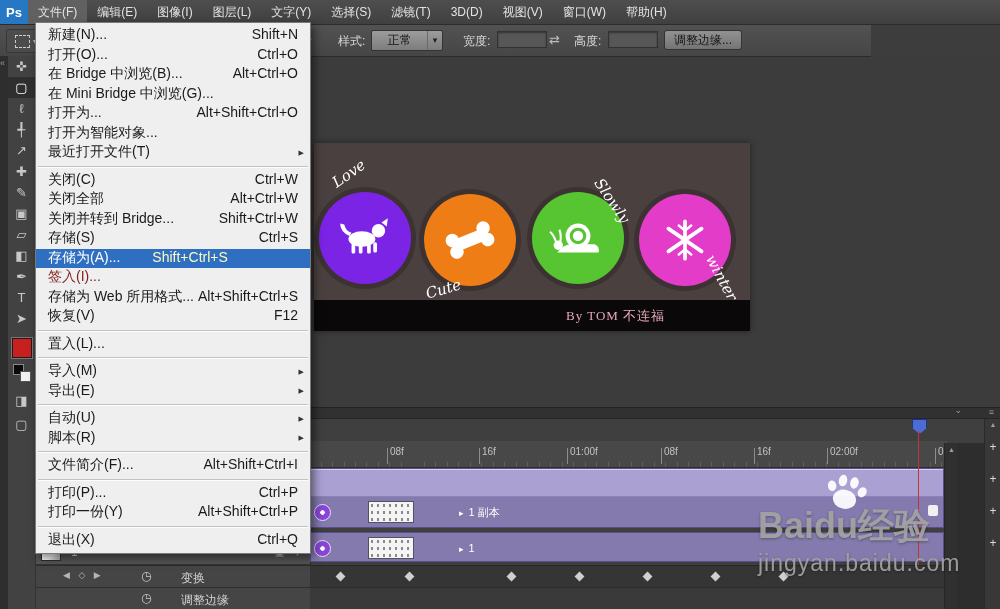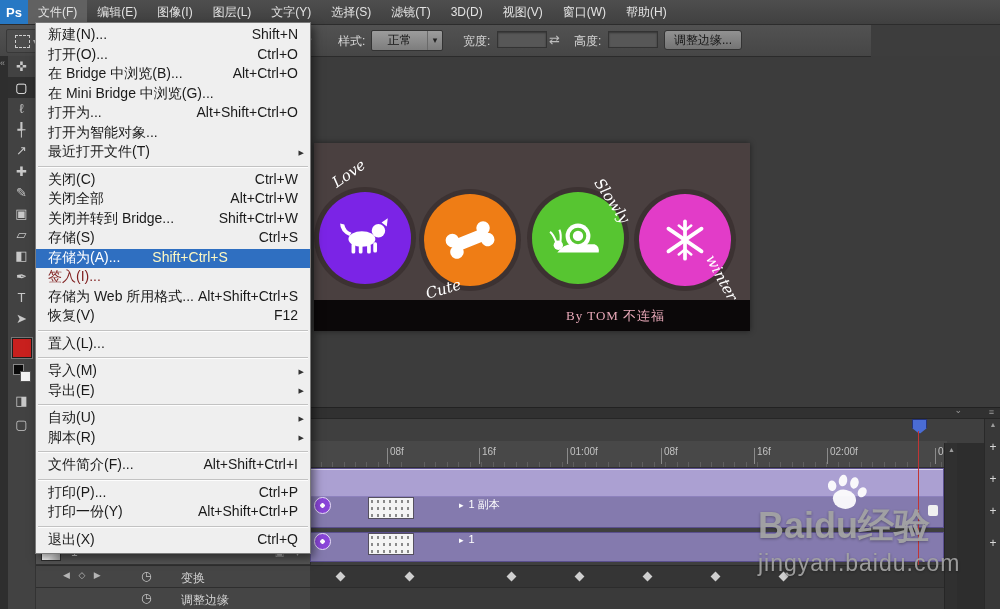--- a/index.html
+++ b/index.html
@@ -79,21 +79,21 @@
   .tl-ruler{position:absolute;left:275px;top:0;width:637px;height:26px;background:#484848;border-bottom:1px solid #2f2f2f;margin-top:24px;}
   .tl-ruler::after{content:"";position:absolute;left:0;bottom:0;width:100%;height:5px;
     background:repeating-linear-gradient(to right,transparent 0,transparent 10.5px,#5f5f5f 10.5px,#5f5f5f 11.5px);}
   .rlabel{position:absolute;top:5px;color:#c2c2c2;font-size:10px;}
   .rlabel::before{content:"";position:absolute;left:-3px;top:2px;height:16px;border-left:1px solid #8b8b8b;}
 
   .clip{position:absolute;left:275px;width:634px;border:1px solid #5a4f8e;background:#847aae;box-sizing:border-box;}
   .clip1{top:51px;height:60px;}
   .clip2{top:115px;height:30px;}
   .clip-roof{height:26px;background:#aba0d2;border-bottom:1px solid #8d81bd;border-top:1px solid #d9d3ee;}
-  .clip-row{display:flex;height:30px;padding-left:3px;position:relative;gap:35px;}
+  .clip-row{display:flex;align-items:center;height:30px;padding-left:3px;position:relative;gap:35px;}
   .clip-circ{width:15px;height:15px;border-radius:50%;background:#8a46d8;border:1px solid #e8e0f8;
     background-image:radial-gradient(#fff 2px,transparent 2.5px);flex:0 0 auto;}
   .thumb{width:44px;height:20px;margin-left:2px;background:#f4f4f4;border:1px solid #55505f;
     background-image:radial-gradient(#8a8a8a 1px,transparent 1.2px);background-size:6px 7px;flex:0 0 auto;}
   .clip-label{color:#fff;font-size:11px;margin-left:10px;white-space:nowrap;}
   .clip-label::before{content:"▸";margin-right:5px;font-size:9px;}
   .clip-end-badge{position:absolute;right:5px;top:8px;width:10px;height:11px;background:#f0f0f0;border-radius:2px;}
 
   .kf-lane{position:absolute;left:275px;top:148px;width:634px;height:22px;background:#353535;border-top:1px solid #282828;}
   .kf-lane2{position:absolute;left:275px;top:170px;width:634px;height:22px;background:#3a3a3a;border-top:1px solid #2c2c2c;}

